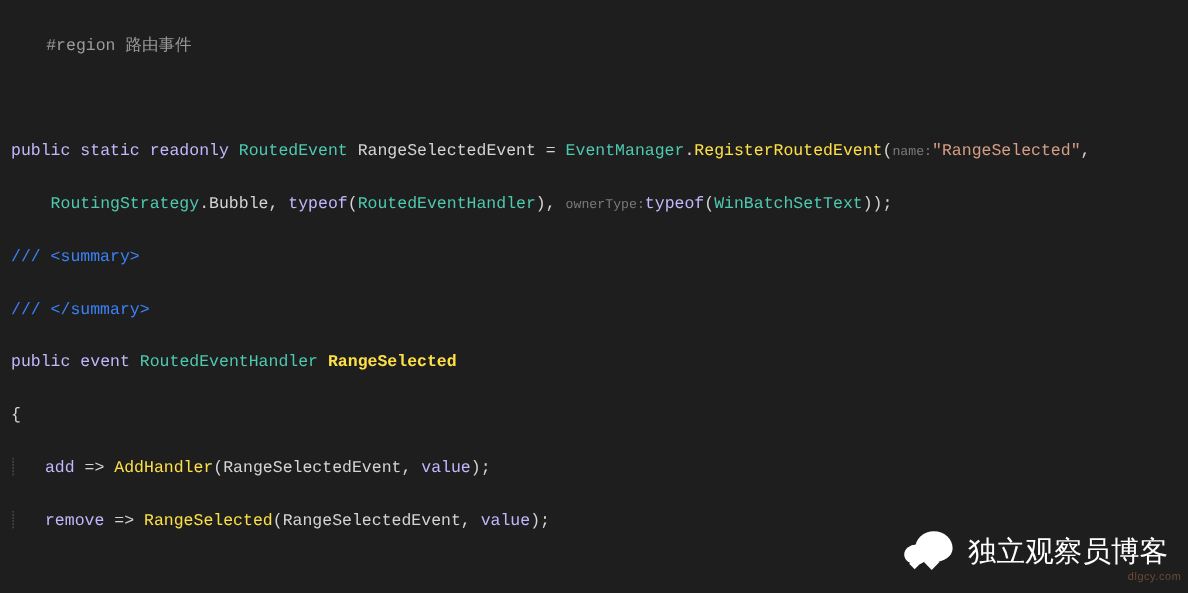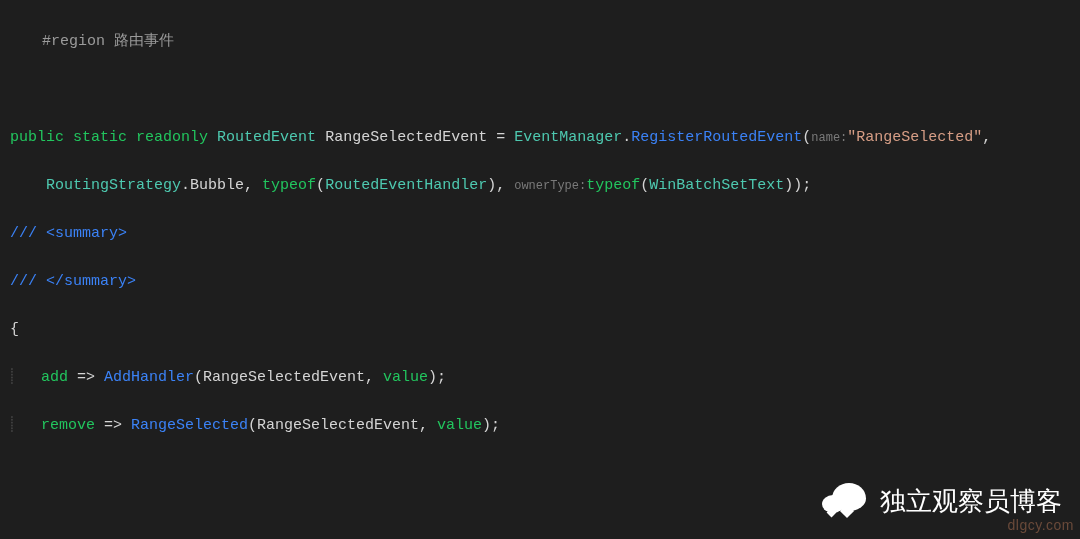--- a/index.html
+++ b/index.html
@@ -11,23 +11,23 @@
     line-height: 24px;
     color: #d4d4d4;
     position: relative;
   }
   .editor {
     padding: 6px 0 0 10px;
     white-space: pre;
   }
   .line { display: block; min-height: 24px; }
   .kw-preproc { color: #9b9b9b; margin-left: 32px; }
-  .kw-blue { color: #22c55e; }
+  .kw-blue { color: #c4b5fd; }
   .kw-type { color: #4ec9b0; }
-  .kw-method { color: #3b82f6; }
+  .kw-method { color: #fde047; }
   .kw-string { color: #d69d85; }
   .kw-hint { color: #7a7a7a; font-size: 12px; }
   .kw-white { color: #d4d4d4; }
   .kw-comment { color: #3b82f6; }
   .indent-guide { color: #404040; }
   .watermark {
     position: absolute;
     right: 18px;
     bottom: 18px;
     display: flex;
@@ -70,36 +70,37 @@
     position: absolute;
     bottom: -3px; left: 6px;
     width: 7px; height: 7px;
     background: #fff;
     transform: rotate(45deg);
   }
   .wm-url {
     position: absolute;
     right: 6px;
     bottom: 2px;
-    font-size: 14px;
+    font-size: 10px;
     color: #6a4a3a;
     font-family: sans-serif;
     letter-spacing: 0.5px;
   }
 </style>
 </head>
 <body>
 
 <div class="editor">
 <span class="line"><span class="kw-preproc">#region 路由事件</span></span>
 <span class="line"> </span>
 <span class="line"><span class="kw-blue">public</span> <span class="kw-blue">static</span> <span class="kw-blue">readonly</span> <span class="kw-type">RoutedEvent</span> <span class="kw-white">RangeSelectedEvent</span><span class="kw-white"> = </span><span class="kw-type">EventManager</span><span class="kw-white">.</span><span class="kw-method">RegisterRoutedEvent</span><span class="kw-white">(</span><span class="kw-hint">name:</span><span class="kw-string">"RangeSelected"</span><span class="kw-white">,</span></span>
 <span class="line"><span>    </span><span class="kw-type">RoutingStrategy</span><span class="kw-white">.</span><span class="kw-white">Bubble</span><span class="kw-white">, </span><span class="kw-blue">typeof</span><span class="kw-white">(</span><span class="kw-type">RoutedEventHandler</span><span class="kw-white">)</span><span class="kw-white">, </span><span class="kw-hint">ownerType:</span><span class="kw-blue">typeof</span><span class="kw-white">(</span><span class="kw-type">WinBatchSetText</span><span class="kw-white">));</span></span>
 <span class="line"><span class="kw-comment">/// &lt;summary&gt;</span></span>
 <span class="line"><span class="kw-comment">/// &lt;/summary&gt;</span></span>
+<span class="line"><span class="kw-blue">public</span> <span class="kw-blue">event</span> <span class="kw-type">RoutedEventHandler</span> <span class="kw-method" style="font-weight:bold">RangeSelected</span></span>
 <span class="line"><span class="kw-white">{</span></span>
 <span class="line"><span class="indent-guide">⸽</span><span>   </span><span class="kw-blue">add</span><span class="kw-white"> =&gt; </span><span class="kw-method">AddHandler</span><span class="kw-white">(RangeSelectedEvent, </span><span class="kw-blue">value</span><span class="kw-white">);</span></span>
 <span class="line"><span class="indent-guide">⸽</span><span>   </span><span class="kw-blue">remove</span><span class="kw-white"> =&gt; </span><span class="kw-method">RangeSelected</span><span class="kw-white">(RangeSelectedEvent, </span><span class="kw-blue">value</span><span class="kw-white">);</span></span>
 
 
 
 
 
 
 

